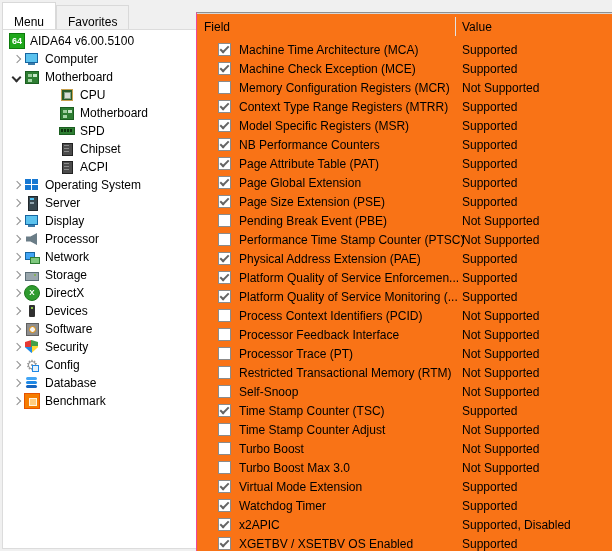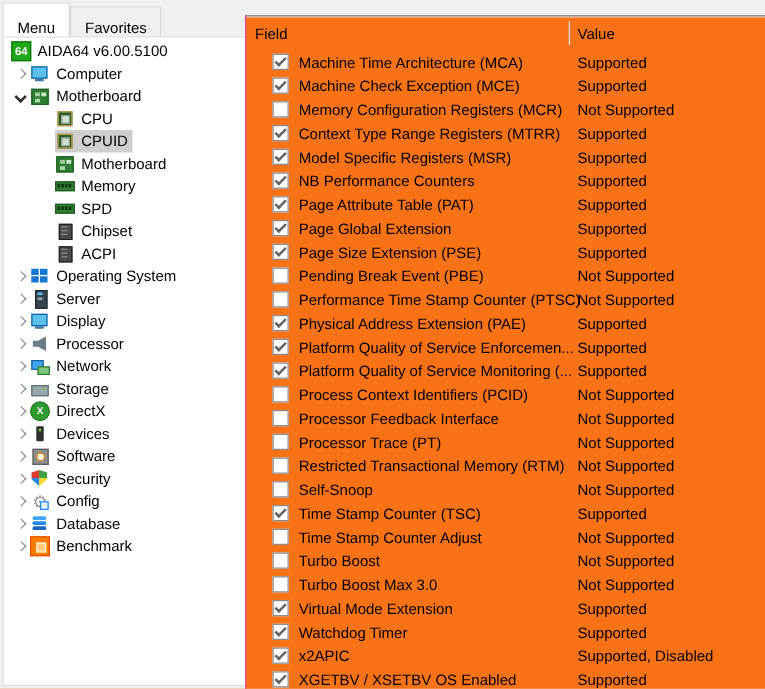--- a/index.html
+++ b/index.html
@@ -8,21 +8,21 @@
   
   .tabstrip{position:absolute;left:2px;top:0;display:flex;align-items:flex-end;height:29px;z-index:3}
   .tab{padding:0 11px;display:flex;align-items:flex-end;border:1px solid #d9d9d9;border-bottom:none;
        background:#f0f0f0;height:23px;cursor:default}
   .tab.active{background:#fff;height:26px;position:relative;z-index:4}
   .tabpage{position:absolute;left:2px;top:29px;width:195px;height:520px;background:#fff;
            border:1px solid #dcdcdc;box-sizing:border-box;overflow:hidden}
   
   .tree{padding-top:2px}
   .trow{height:18px;display:flex;align-items:center;padding-left:6px;white-space:nowrap;cursor:default}
-  .trow.lvl-1{padding-left:41px}
+  .trow.lvl-1{padding-left:56px}
   .chev{width:15px;flex:0 0 15px;display:none;align-items:center;justify-content:center}
   .trow.chev-right .chev,.trow.chev-down .chev{display:flex}
   .chev::before{content:"";width:5px;height:5px;display:block}
   .trow.chev-right .chev::before{border-top:1px solid #8f8f8f;border-right:1px solid #8f8f8f;transform:rotate(45deg)}
   .trow.chev-down  .chev::before{border-top:2px solid #2f2f2f;border-right:2px solid #2f2f2f;transform:rotate(135deg)}
   .hl{display:flex;align-items:center;height:18px;padding-right:4px}
   .trow.sel .hl{background:#cfcfcf}
   .tlabel{margin-left:5px}
   
   .ti{width:16px;height:16px;flex:0 0 16px;position:relative;display:flex;align-items:center;justify-content:center}
@@ -135,49 +135,31 @@
       <div class="trow lvl-1">
 
         <span class="hl">
           <span class="ti ic-chip-green">
             <span class="badge"></span>
           </span>
           <span class="tlabel">CPU</span>
         </span>
       </div>
 
-      <div class="trow lvl-1 sel">
-
-        <span class="hl">
-          <span class="ti ic-chip-green">
-            <span class="badge"></span>
-          </span>
-          <span class="tlabel">CPUID</span>
-        </span>
-      </div>
 
       <div class="trow lvl-1">
 
         <span class="hl">
           <span class="ti ic-motherboard">
             <span class="badge"></span>
           </span>
           <span class="tlabel">Motherboard</span>
         </span>
       </div>
 
-      <div class="trow lvl-1">
-
-        <span class="hl">
-          <span class="ti ic-ram">
-            <span class="badge"></span>
-          </span>
-          <span class="tlabel">Memory</span>
-        </span>
-      </div>
 
       <div class="trow lvl-1">
 
         <span class="hl">
           <span class="ti ic-ram">
             <span class="badge"></span>
           </span>
           <span class="tlabel">SPD</span>
         </span>
       </div>

